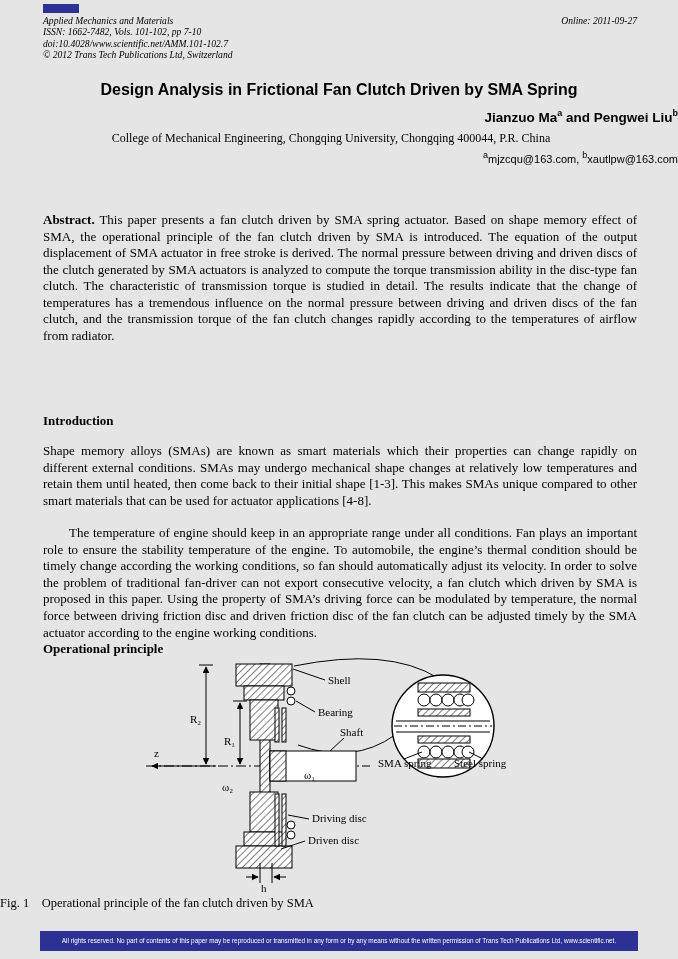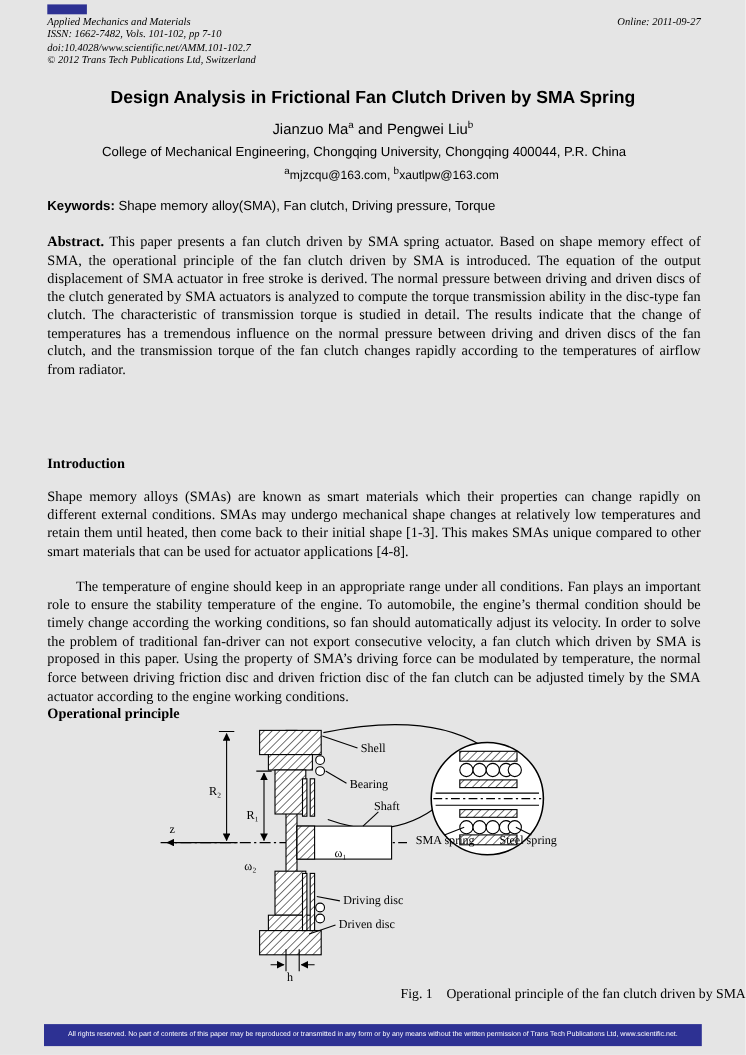--- a/index.html
+++ b/index.html
@@ -6,45 +6,45 @@
   body{width:678px;height:959px;font-family:"Liberation Serif",serif;color:#000;}
   .page{position:relative;width:678px;height:959px;background:#e5e5e5;overflow:hidden;}
 
   .top-mark{position:absolute;left:43px;top:4px;width:36px;height:9px;background:#2d3193;}
 
   .hdr-left{position:absolute;left:43px;top:15px;font-style:italic;font-size:9.6px;line-height:11.4px;}
   .hdr-right{position:absolute;right:41px;top:15px;font-style:italic;font-size:9.6px;text-align:left;}
 
   .title{position:absolute;left:30px;right:30px;top:81px;text-align:center;
          font-family:"Liberation Sans",sans-serif;font-weight:bold;font-size:16px;}
-  .authors{position:absolute;left:0;right:0;top:108px;text-align:center;
-           font-family:"Liberation Sans",sans-serif;font-size:13.5px;}
+  .authors{position:absolute;left:0;right:0;top:108px;text-align:right;
+           font-family:"Liberation Sans",sans-serif;font-size:13.5px;font-weight:bold;}
   .authors sup,.emails sup{font-size:9px;}
   .affiliation{position:absolute;left:0;right:16px;top:131px;text-align:center;
-               font-family:Liberation Sans, sans-serif;font-size:12px;}
-  .emails{position:absolute;left:0;right:0;top:150px;text-align:center;
+               font-family:Liberation Serif, serif;font-size:12px;}
+  .emails{position:absolute;left:0;right:0;top:150px;text-align:right;
           font-family:"Liberation Sans",sans-serif;font-size:11px;margin-left:34px;}
 
   .keywords{position:absolute;left:43px;right:41px;top:180px;
             font-family:"Liberation Sans",sans-serif;font-size:12px;}
   .keywords b{font-weight:bold;}
 
   .abstract{position:absolute;left:43px;right:41px;top:212px;font-size:13px;
             line-height:16.5px;text-align:justify;}
   .abstract b{font-weight:bold;}
 
   .sec-h{position:absolute;left:43px;font-weight:bold;font-size:13px;}
   .h-intro{top:377px;margin-top:36px;}
   .h-op{top:641px;}
   .para{position:absolute;left:43px;right:41px;font-size:13px;line-height:16.6px;text-align:justify;margin-top:48px;}
   .p1{top:395px;}
   .p2{top:477px;text-indent:26px;}
 
   .fig-wrap{position:absolute;left:138px;top:653px;width:510px;height:245px;}
-  .caption{position:absolute;left:0;right:0;top:896px;text-align:right;font-size:12.5px;white-space:pre;}
+  .caption{position:absolute;left:0;right:0;top:896px;text-align:left;font-size:12.5px;white-space:pre;}
 
   .footer{position:absolute;left:40px;right:40px;top:931px;height:20px;background:#2d3193;
           color:#fff;font-family:"Liberation Sans",sans-serif;font-size:6.4px;line-height:8px;
           display:flex;align-items:center;justify-content:center;text-align:center;padding:0 10px;box-sizing:border-box;}
 
   svg text{font-family:"Liberation Serif","DejaVu Sans",serif;font-size:11px;fill:#000;}
 </style>
 </head>
 <body>
 
@@ -61,21 +61,20 @@
   <div class="hdr-right">Online: 2011-09-27</div>
 
   <div class="title">Design Analysis in Frictional Fan Clutch Driven by SMA Spring</div>
 
   <div class="authors"><span>Jianzuo Ma</span><sup>a</sup><span> and </span><span>Pengwei Liu</span><sup>b</sup></div>
 
   <div class="affiliation">College of Mechanical Engineering, Chongqing University, Chongqing 400044, P.R. China</div>
 
   <div class="emails"><sup>a</sup><span>mjzcqu@163.com, </span><sup>b</sup><span>xautlpw@163.com</span></div>
 
-  <div class="keywords"><b>Keywords:</b><span> Shape memory alloy(SMA), Fan clutch, Driving pressure, Torque</span></div>
 
   <div class="abstract"><b>Abstract.</b><span> This paper presents a fan clutch driven by SMA spring actuator. Based on shape memory effect of SMA, the operational principle of the fan clutch driven by SMA is introduced. The equation of the output displacement of SMA actuator in free stroke is derived. The normal pressure between driving and driven discs of the clutch generated by SMA actuators is analyzed to compute the torque transmission ability in the disc-type fan clutch. The characteristic of transmission torque is studied in detail. The results indicate that the change of temperatures has a tremendous influence on the normal pressure between driving and driven discs of the fan clutch,  and the transmission torque of the fan clutch changes rapidly according to the temperatures of airflow from radiator.</span></div>
 
   <div class="sec-h h-intro">Introduction</div>
   <div class="para p1">Shape memory alloys (SMAs) are known as smart materials which their properties can change rapidly on different external conditions. SMAs may undergo mechanical shape changes at relatively low temperatures and retain them until heated, then come back to their initial shape [1-3]. This makes SMAs unique compared to other smart materials that can be used for actuator applications [4-8].</div>
   <div class="para p2">The temperature of engine should keep in an appropriate range under all conditions. Fan plays an important role to ensure the stability temperature of the engine. To automobile, the engine’s thermal condition should be timely change according the working conditions, so fan should automatically adjust its velocity. In order to solve the problem of traditional fan-driver can not export consecutive velocity, a fan clutch which driven by SMA is proposed in this paper. Using the property of SMA’s driving force can be modulated by temperature, the normal force between driving friction disc and driven friction disc of the fan clutch can be adjusted timely by the SMA actuator according to the engine working conditions.</div>
 
   <div class="sec-h h-op">Operational principle</div>
 
   <div class="fig-wrap">

